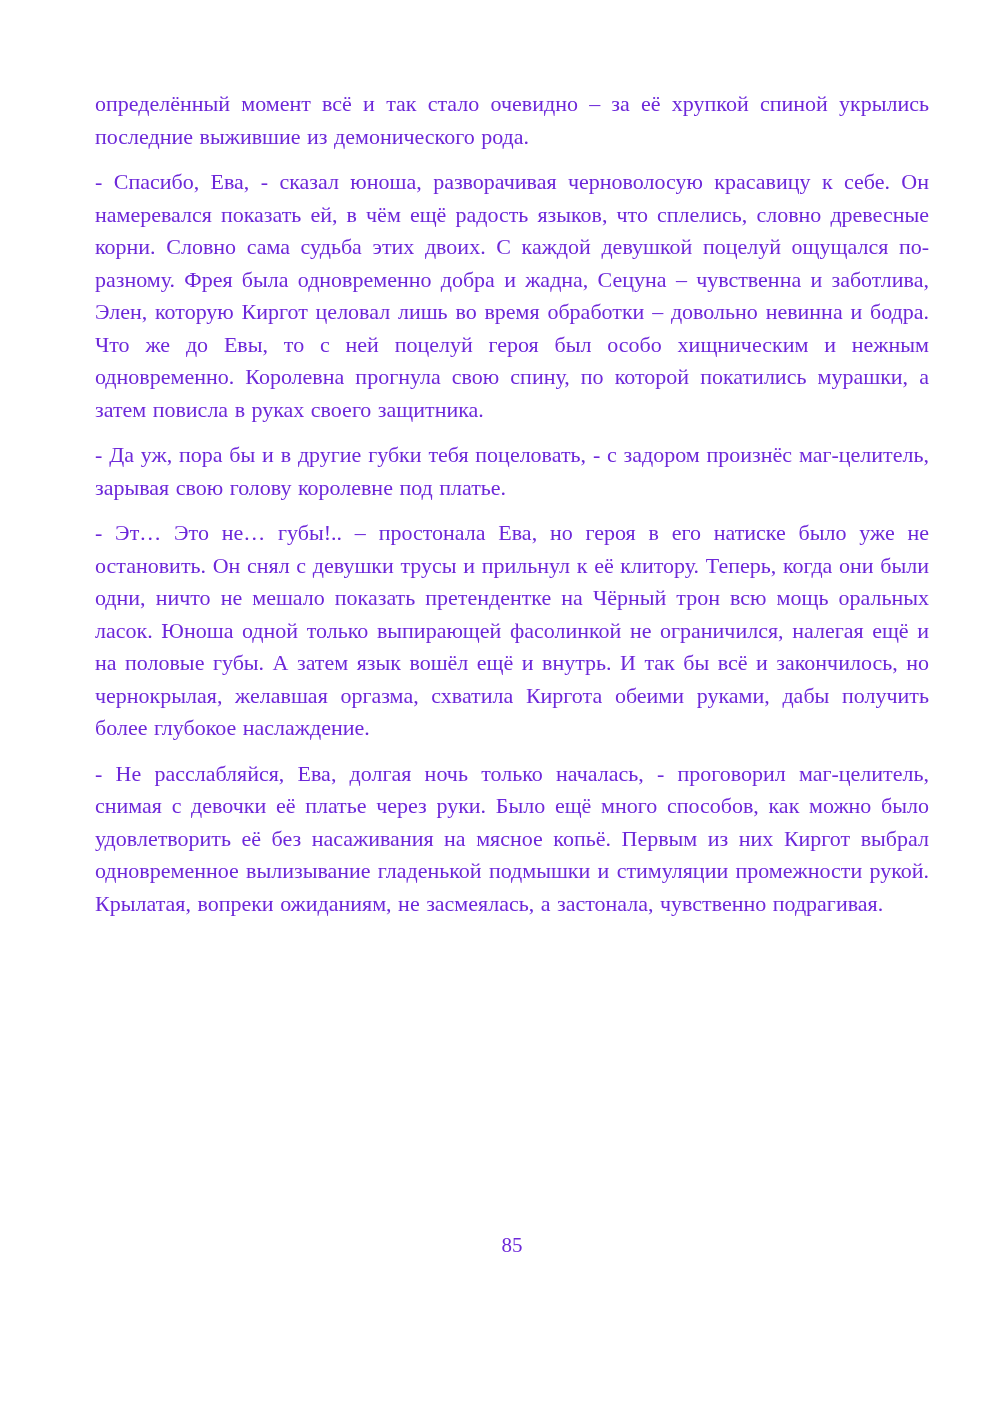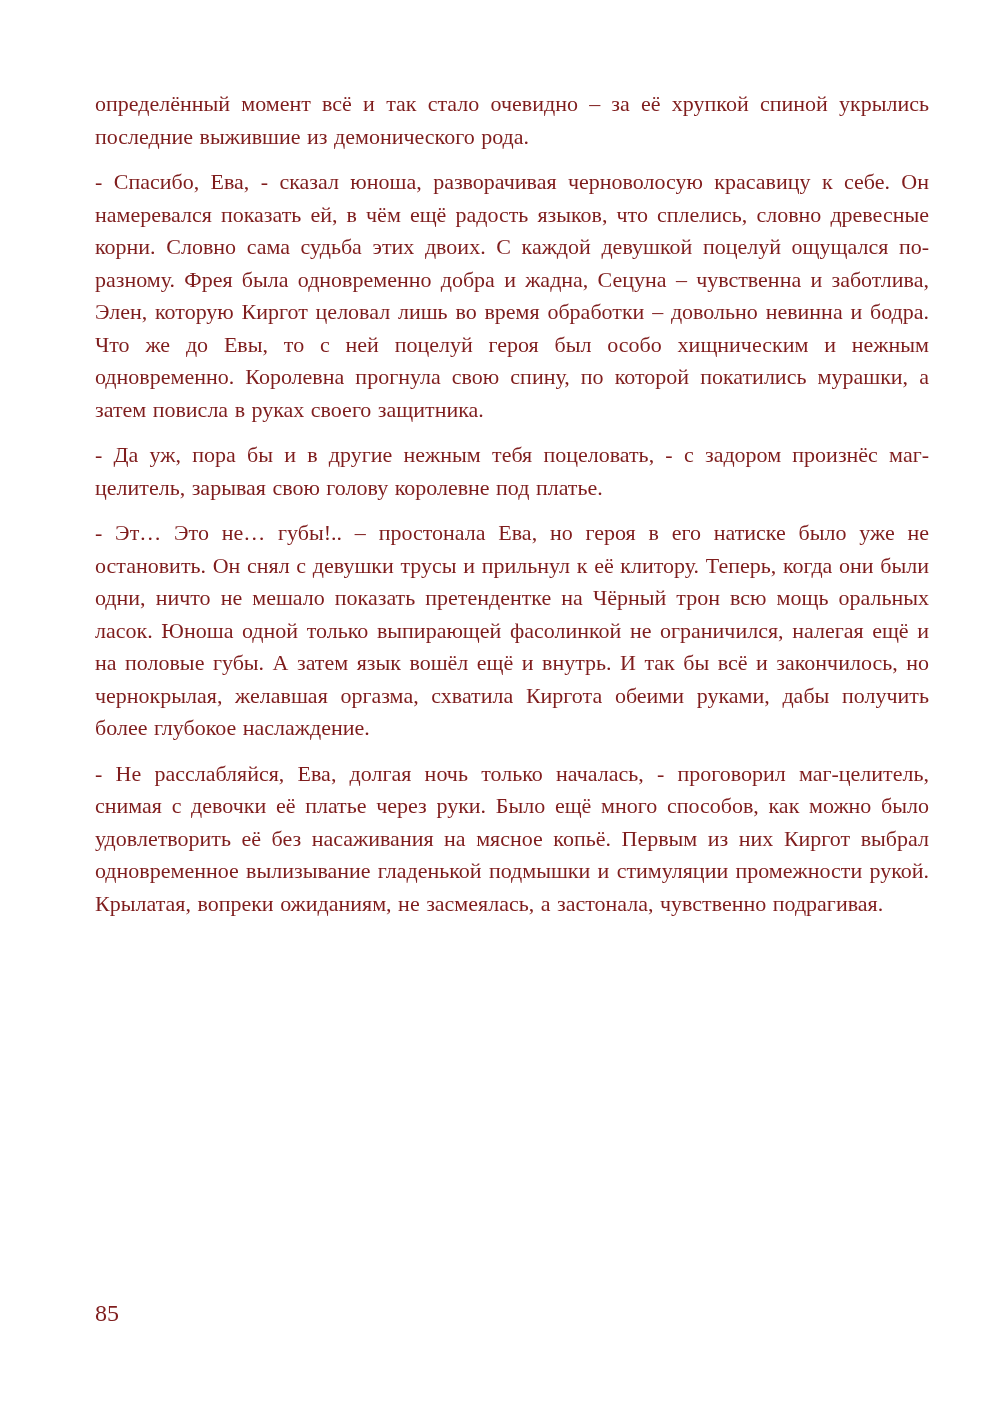--- a/index.html
+++ b/index.html
@@ -6,50 +6,51 @@
     margin: 0;
     padding: 0;
     background: #ffffff;
   }
   .page {
     position: relative;
     box-sizing: border-box;
     width: 1000px;
     height: 1414px;
     background: #ffffff;
-    color: #7f1d1d;
+    color: #6d28d9;
     font-family: "Liberation Serif", serif;
   }
   .text-block {
     position: absolute;
     left: 95px;
     top: 88px;
     width: 834px;
     font-size: 22px;
     line-height: 32.5px;
   }
   .text-block p {
     margin: 0 0 13px 0;
     text-align: justify;
     word-spacing: 1px;
   }
   .page-number {
     position: absolute;
     left: 95px;
     width: 834px;
-    top: 1300px;
-    font-size: 24px;
+    top: 1232px;
+    text-align: center;
+    font-size: 21px;
     line-height: 26px;
   }
 </style>
 </head>
 <body>
 
 <div class="page">
   <div class="text-block">
     <p>определённый момент всё и так стало очевидно – за её хрупкой спиной укрылись последние выжившие из демонического рода.</p>
     <p>- Спасибо, Ева, - сказал юноша, разворачивая черноволосую красавицу к себе. Он намеревался показать ей, в чём ещё радость языков, что сплелись, словно древесные корни. Словно сама судьба этих двоих. С каждой девушкой поцелуй ощущался по-разному. Фрея была одновременно добра и жадна, Сецуна – чувственна и заботлива, Элен, которую Киргот целовал лишь во время обработки – довольно невинна и бодра. Что же до Евы, то с ней поцелуй героя был особо хищническим и нежным одновременно. Королевна прогнула свою спину, по которой покатились мурашки, а затем повисла в руках своего защитника.</p>
-    <p>- Да уж, пора бы и в другие нежным тебя поцеловать, - с задором произнёс маг-целитель, зарывая свою голову королевне под платье.</p>
+    <p>- Да уж, пора бы и в другие губки тебя поцеловать, - с задором произнёс маг-целитель, зарывая свою голову королевне под платье.</p>
     <p>- Эт… Это не… губы!.. – простонала Ева, но героя в его натиске было уже не остановить. Он снял с девушки трусы и прильнул к её клитору. Теперь, когда они были одни, ничто не мешало показать претендентке на Чёрный трон всю мощь оральных ласок. Юноша одной только выпирающей фасолинкой не ограничился, налегая ещё и на половые губы. А затем язык вошёл ещё и внутрь. И так бы всё и закончилось, но чернокрылая, желавшая оргазма, схватила Киргота обеими руками, дабы получить более глубокое наслаждение.</p>
     <p>- Не расслабляйся, Ева, долгая ночь только началась, - проговорил маг-целитель, снимая с девочки её платье через руки. Было ещё много способов, как можно было удовлетворить её без насаживания на мясное копьё. Первым из них Киргот выбрал одновременное вылизывание гладенькой подмышки и стимуляции промежности рукой. Крылатая, вопреки ожиданиям, не засмеялась, а застонала, чувственно подрагивая.</p>
   </div>
   <div class="page-number">85</div>
 </div>
 
 </body></html>

